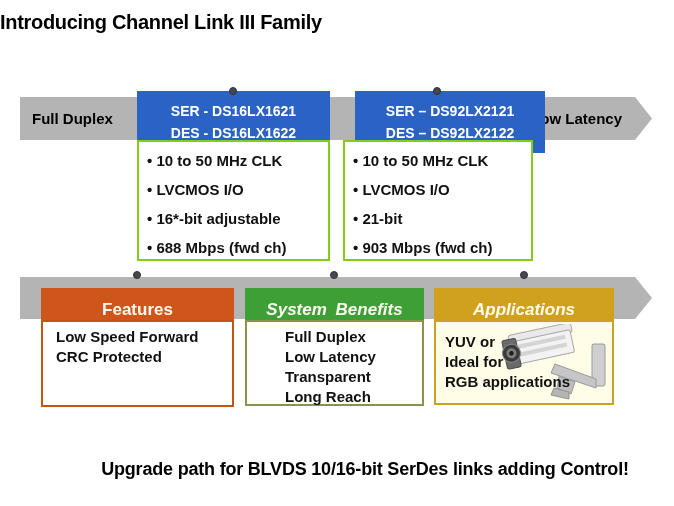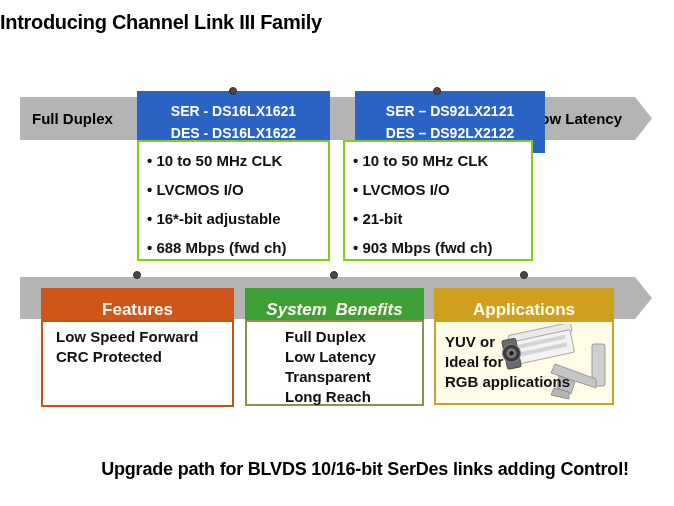--- a/index.html
+++ b/index.html
@@ -44,21 +44,21 @@
     font-size:15px;font-weight:bold;color:#111;line-height:29px;white-space:nowrap;
   }
   .spec-box li::before{content:"\2022\00a0";}
   
   .col-header{
     position:absolute;top:288px;height:44px;color:#fdfbf0;
     font-size:17px;font-weight:bold;text-align:center;line-height:44px;
   }
   .hdr-features{left:41px;width:193px;background:#d0551b;}
   .hdr-benefits{left:245px;width:179px;background:#3f9f37;word-spacing:4px;font-style:italic;}
-  .hdr-apps{left:434px;width:180px;background:#d0a11e;}
+  .hdr-apps{left:434px;width:180px;background:#d0a11e;font-style:italic;}
   
   .col-box{
     position:absolute;top:320px;background:#fff;box-sizing:border-box;
     font-size:15px;font-weight:bold;color:#111;
   }
   .box-features{left:41px;width:193px;height:87px;border:2px solid #c05514;padding:5px 0 0 13px;line-height:20px;}
   .box-benefits{left:245px;width:179px;height:86px;border:2px solid #90904d;padding:5px 0 0 38px;line-height:20px;}
   .box-apps{left:434px;width:180px;height:85px;border:2px solid #c9a227;background:#fffde8;}
   .apps-text{position:absolute;left:9px;top:10px;width:160px;line-height:20px;z-index:2;}
   .camera{position:absolute;right:1px;top:2px;z-index:1;}

